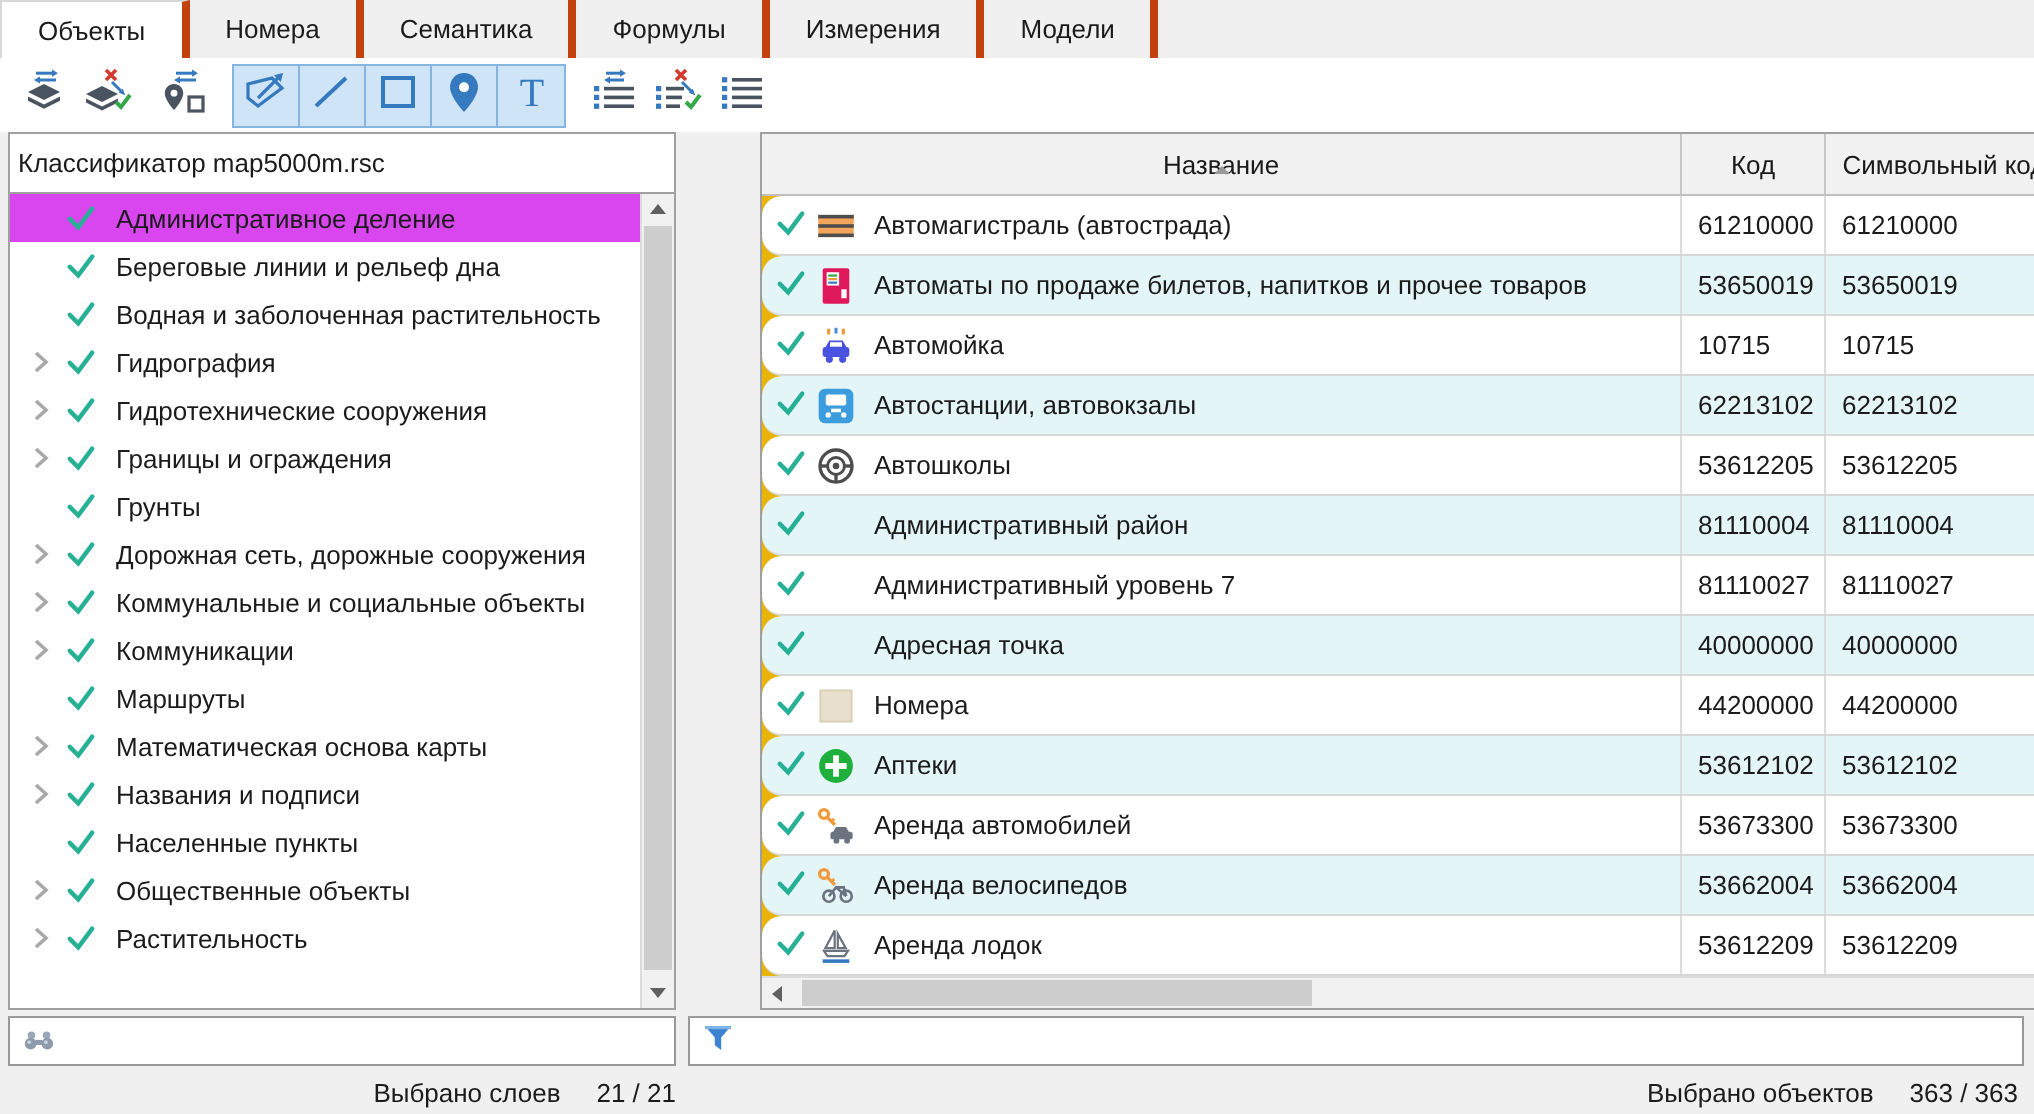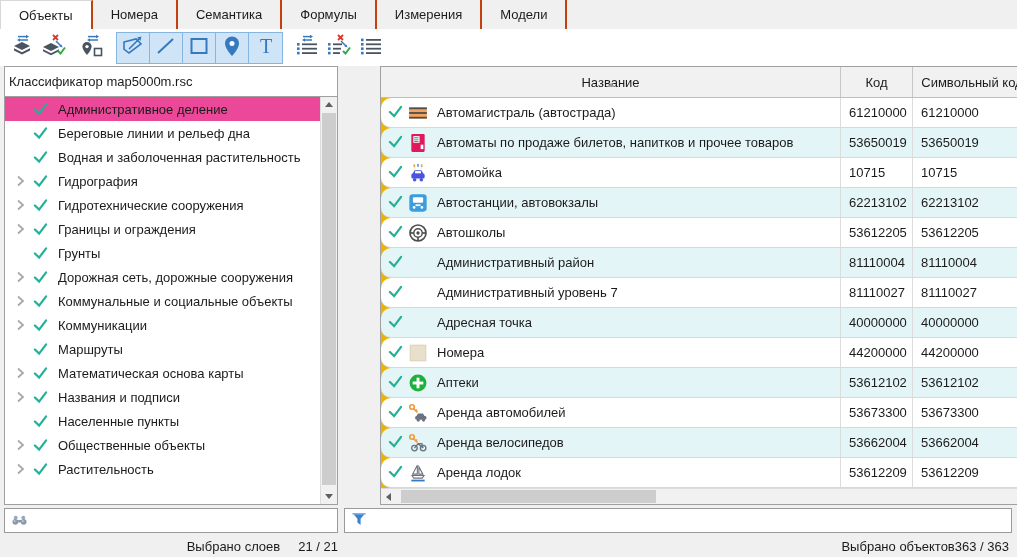--- a/index.html
+++ b/index.html
@@ -1,38 +1,38 @@
 <!DOCTYPE html>
 <html><head>
 <meta charset="utf-8">
 <style>
   * { margin:0; padding:0; box-sizing:border-box; }
   body { font-family:"Liberation Sans","DejaVu Sans",sans-serif; background:#e8e8e8; }
   #window { position:relative; width:1017px; height:557px; background:#f0f0f0; color:#1b1b1b; font-size:13px; overflow:hidden; }
 
   
   .tabbar { position:absolute; top:0; left:0; right:0; height:29px; background:#f0f0f0; display:flex; }
-  .tab { height:29px; line-height:29px; padding:0 18px; background:#f0f0f0; border-right:2px solid #c2410c; cursor:default; }
+  .tab { height:29px; line-height:29px; padding:0 18px; background:#f0f0f0; border-right:4px solid #c2410c; cursor:default; }
   .tab:first-child { border-left:1px solid #d8d8d8; }
   .tab.active { background:#ffffff; border-top:1px solid #d8d8d8; }
 
   
   .toolbar { position:absolute; top:29px; left:0; right:0; height:37px; background:#ffffff; display:flex; align-items:center; padding-left:6px; }
   .tbtn { width:32px; height:30px; display:flex; align-items:center; justify-content:center; }
   .tgroup { display:flex; background:#cfe5f7; border:1px solid #86b5e0; margin:0 8px; }
   .tgroup .tbtn { width:33px; height:30px; border-right:1px solid #86b5e0; }
   .tgroup .tbtn:last-child { border-right:none; }
 
   
   .left-panel { position:absolute; top:66px; left:4px; width:334px; height:439px; background:#ffffff; border:1px solid #a0a0a0; display:flex; flex-direction:column; }
   .lp-title { height:30px; line-height:29px; padding-left:4px; border-bottom:1px solid #a0a0a0; background:#ffffff; }
   .lp-body { flex:1; display:flex; }
   .tree { flex:1; overflow:hidden; }
   .titem { height:24px; display:flex; align-items:center; }
-  .titem.sel { background:#ec4899; }
+  .titem.sel { background:#d946ef; }
   .exp { width:14px; margin-left:8px; display:flex; align-items:center; justify-content:center; }
   .chk { width:17px; margin-left:5px; display:flex; align-items:center; justify-content:center; }
   .tlabel { margin-left:9px; white-space:nowrap; }
 
   
   .vscroll { width:17px; background:#f1f1f1; border-left:1px solid #dcdcdc; position:relative; }
   .vthumb { position:absolute; left:1px; right:1px; background:#cdcdcd; }
   .sarrow { position:absolute; left:0; right:0; height:15px; display:flex; align-items:center; justify-content:center; }
   .tri-up { width:0; height:0; border-left:4px solid transparent; border-right:4px solid transparent; border-bottom:5px solid #606060; }
   .tri-down { width:0; height:0; border-left:4px solid transparent; border-right:4px solid transparent; border-top:5px solid #606060; }
@@ -62,21 +62,21 @@
   .hthumb { position:absolute; top:1px; bottom:1px; background:#cdcdcd; }
 
   
   .left-search { position:absolute; top:508px; left:4px; width:334px; height:25px; background:#fff; border:1px solid #9a9a9a; display:flex; align-items:center; padding-left:6px; }
   .right-filter { position:absolute; top:508px; left:344px; width:668px; height:25px; background:#fff; border:1px solid #9a9a9a; display:flex; align-items:center; padding-left:6px; }
   .inp { border:none; outline:none; flex:1; height:100%; font:inherit; margin-left:6px; background:transparent; }
 
   
   .statusbar { position:absolute; top:536px; left:0; right:0; height:21px; background:#f0f0f0; display:flex; align-items:center; }
   .st-left { position:absolute; right:679px; display:flex; gap:18px;justify-content:center; }
-  .st-right { position:absolute; right:8px; display:flex; }
+  .st-right { position:absolute; right:8px; display:flex; gap:18px; }
 </style>
 </head>
 <body>
 
 <div id="window">
 
   <div class="tabbar">
     <div class="tab active">Объекты</div>
     <div class="tab">Номера</div>
     <div class="tab">Семантика</div>

